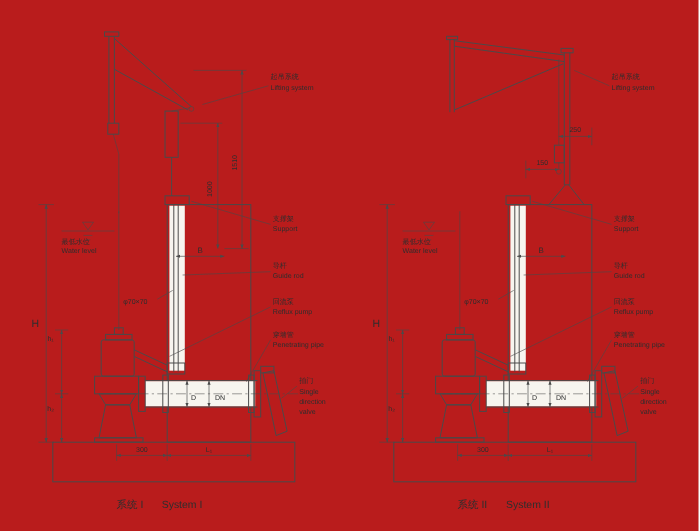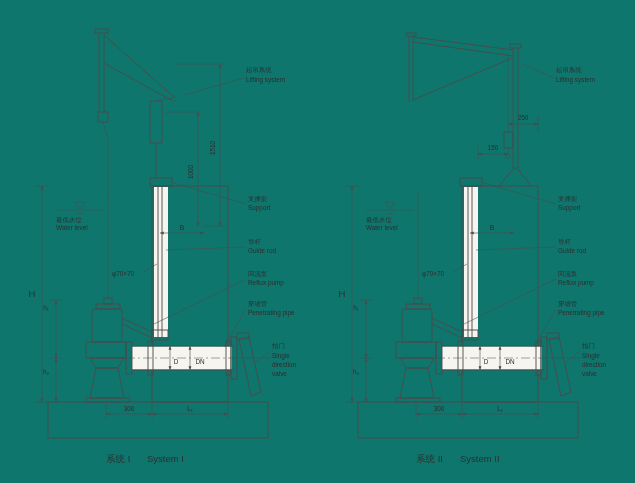--- a/index.html
+++ b/index.html
@@ -1,16 +1,16 @@
 <!DOCTYPE html>
 <html><head>
 <meta charset="utf-8">
 <style>
   html,body{margin:0;padding:0;background:#e9e7e1;}
-  .stage{position:relative;width:635px;height:483px;background:#0f766e;overflow:hidden;}
+  .stage{position:relative;width:635px;height:483px;background:#b91c1c;overflow:hidden;}
   svg{display:block;}
   .ln{stroke:#4a4a4a;stroke-width:0.9;fill:none;}
   .thin{stroke:#4a4a4a;stroke-width:0.55;fill:none;}
   .dim{stroke:#4a4a4a;stroke-width:0.6;fill:none;}
   .cl{stroke:#4a4a4a;stroke-width:0.5;stroke-dasharray:9 3 2 3;fill:none;}
   text{fill:#2e2e2e;font-family:"Liberation Sans","DejaVu Sans",sans-serif;}
   .t6{font-size:6.4px;}
   .t7{font-size:7.2px;}
   .t9{font-size:9.5px;}
   .mid{text-anchor:middle;}

